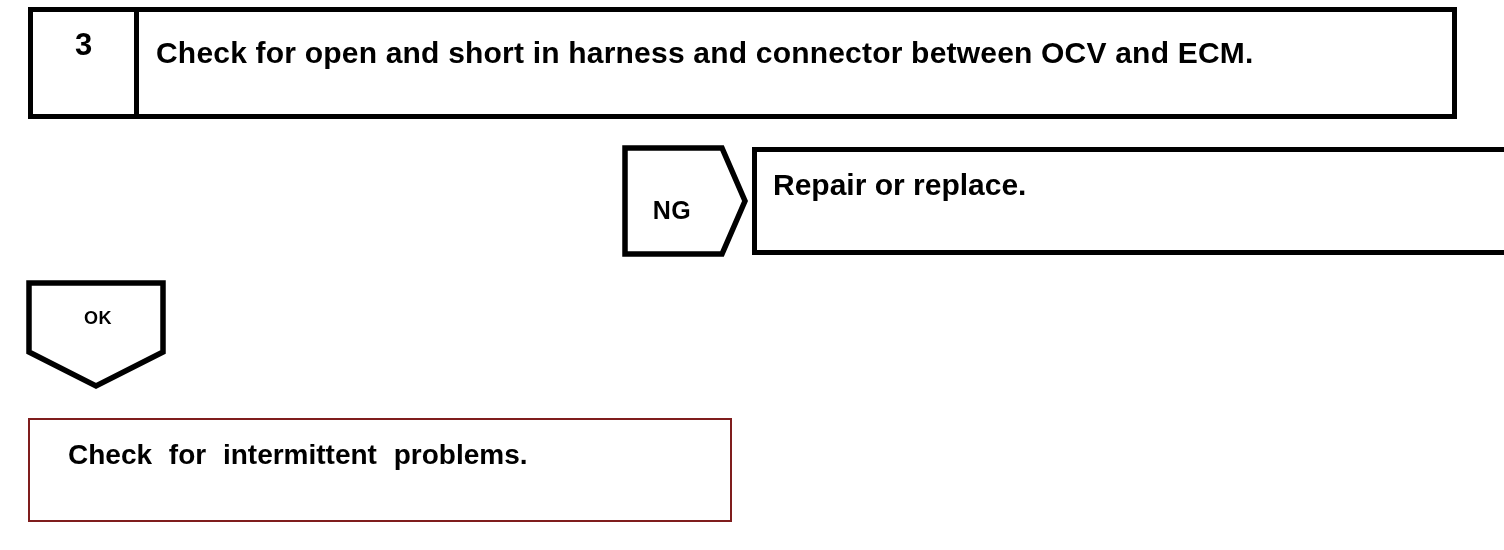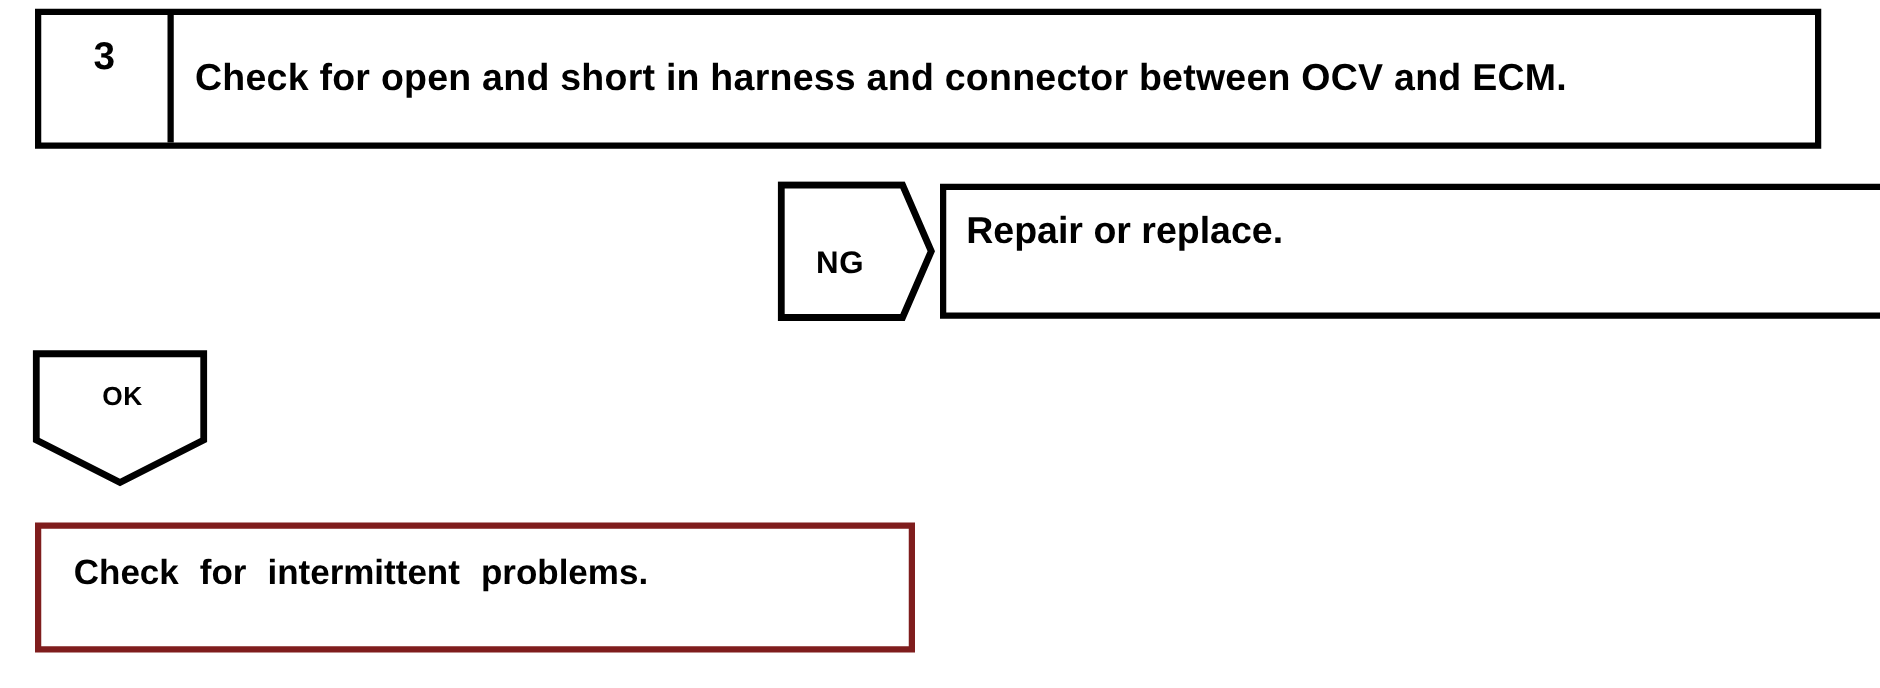--- a/index.html
+++ b/index.html
@@ -50,21 +50,21 @@
   .step-number {
     font-size: 31px;
     font-weight: bold;
     line-height: 1;
     letter-spacing: 0px;
   }
   .step-text-cell {
     flex: 1 1 auto;
     display: flex;
     align-items: flex-start;
-    padding: 35px 0 0 17px;
+    padding: 25px 0 0 17px;
     box-sizing: border-box;
   }
   .step-text {
     font-size: 30px;
     font-weight: bold;
     line-height: 1.05;
     white-space: nowrap;
     letter-spacing: 0.2px;
   }
 
@@ -131,38 +131,38 @@
   }
   .ok-label {
     position: absolute;
     left: 0;
     top: 0;
     width: 144px;
     height: 76px;
     display: flex;
     align-items: center;
     justify-content: center;
-    font-size: 21px;
+    font-size: 18px;
     font-weight: bold;
     letter-spacing: 0.5px;
   }
 
   
   .final-box {
     position: absolute;
     left: 28px;
     top: 418px;
     width: 704px;
     height: 104px;
     box-sizing: border-box;
-    border: 5px solid #7f1d1d;
-    background: #ffffff;
-    display: flex;
-    align-items: flex-start;
-    padding: 20px 0 0 26px;
+    border: 2px solid #7f1d1d;
+    background: #ffffff;
+    display: flex;
+    align-items: flex-start;
+    padding: 20px 0 0 38px;
   }
   .final-text {
     font-size: 28px;
     font-weight: bold;
     line-height: 1.05;
     white-space: nowrap;
     word-spacing: 9px;
   }
 </style>
 </head>

